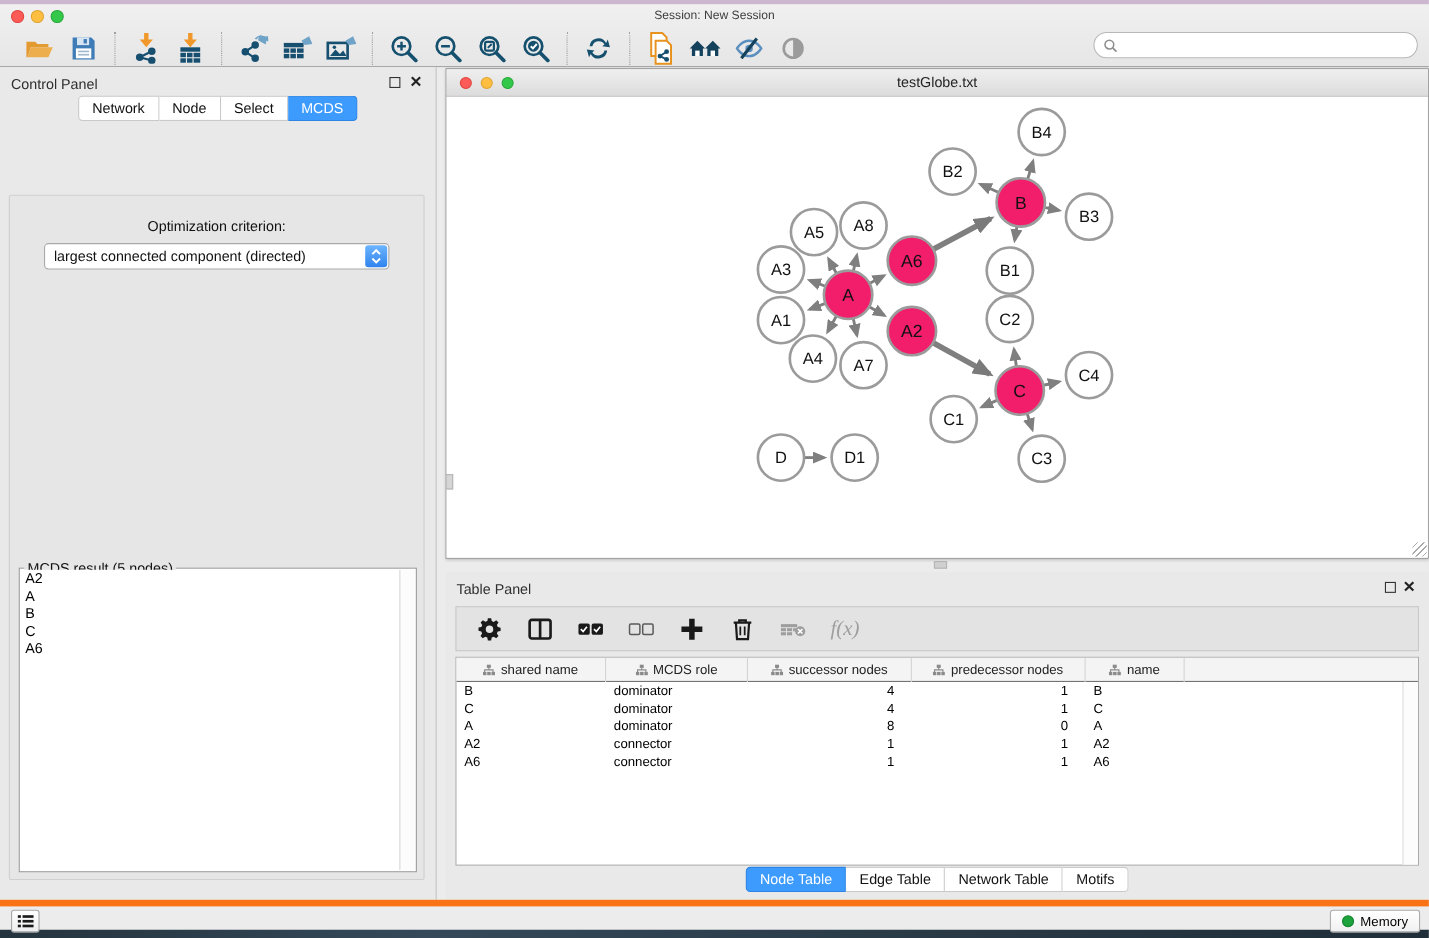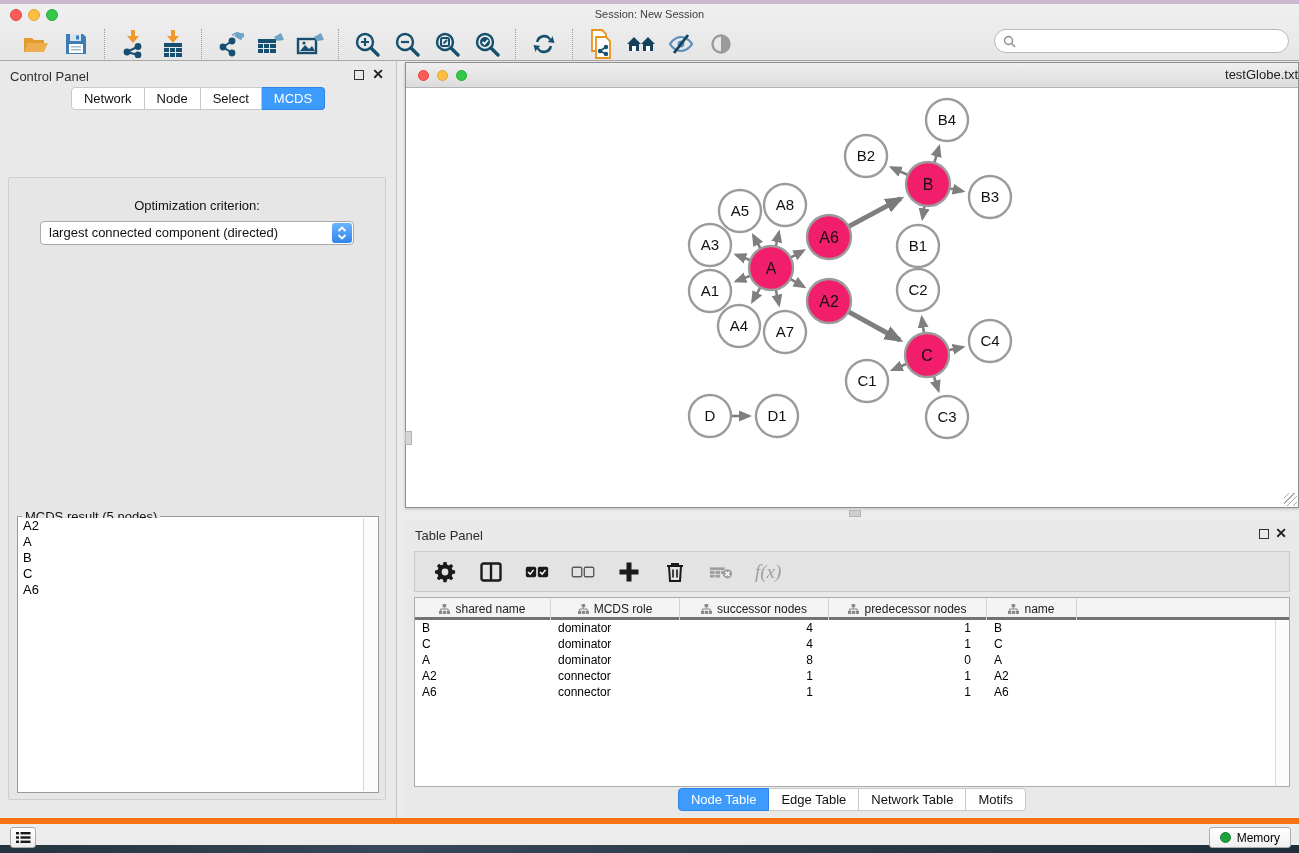--- a/index.html
+++ b/index.html
@@ -63,37 +63,37 @@
   .mcds-list div { font-size:13px; line-height:16px; padding-left:4px; color:#000; }
   .mcds-scroll { position:absolute; top:1px; bottom:1px; right:1px; width:14px; background:#FCFCFC; border-left:1px solid #D8D8D8; }
 
   
   .net-window { position:absolute; left:405px; top:62px; width:894px; height:446px;
     border:1px solid #8F8F8F; background:#FFF; box-shadow:0 1px 3px rgba(0,0,0,.2); }
   .net-titlebar { position:relative; height:25px; background:linear-gradient(#EFEFEF,#DCDCDC);
     border-bottom:1px solid #B3B3B3; }
   .net-titlebar .traffic { top:7px; width:11px; height:11px; }
   .net-titlebar .t-red { left:12px; } .net-titlebar .t-yellow { left:31px; } .net-titlebar .t-green { left:50px; }
-  .net-title { text-align:right; font-size:13px; color:#222; line-height:24px; }
+  .net-title { text-align:center; font-size:13px; color:#222; line-height:24px; }
   .net-canvas { position:relative; width:892px; height:419px; background:#FFF; }
   .resize-grip { position:absolute; right:1px; bottom:1px; width:13px; height:13px;
     background:repeating-linear-gradient(135deg, transparent 0 3px, #AAA 3px 4px); }
   .grip-left { position:absolute; left:-1px; top:368px; width:7px; height:14px; background:#D5D5D5; border:1px solid #B5B5B5; }
   .grip-bottom { position:absolute; left:443px; bottom:-10px; width:12px; height:7px; background:#CFCFCF; border:1px solid #B5B5B5; }
 
   
   .table-panel { position:absolute; left:405px; top:520px; width:894px; height:298px; background:#E9E9E9; }
   .table-panel .panel-float { right:30px; } .table-panel .panel-close { right:12px; }
   .tp-toolbar { position:absolute; left:9px; right:9px; top:31px; height:41px; background:#E3E3E3;
     border:1px solid #C9C9C9; display:flex; align-items:center; padding-left:18px; gap:22px; }
   .tp-btn { width:24px; height:24px; display:flex; align-items:center; justify-content:center; }
   .fx { font-family:"Liberation Serif", serif; font-style:italic; font-size:19px; color:#9E9E9E; }
 
   .data-table { position:absolute; left:9px; right:9px; top:77px; height:190px; background:#FFF; border:1px solid #ABABAB; }
-  .dt-header { display:flex; height:22px; border-bottom:3px solid #737373; background:#F4F4F4; }
+  .dt-header { display:flex; height:22px; border-bottom:1px solid #737373; background:#F4F4F4; }
   .dt-hcell { display:flex; align-items:center; justify-content:center; gap:5px; font-size:12px; color:#222;
     border-right:1px solid #D4D4D4; height:22px; }
   .dt-rows { position:absolute; left:0; right:15px; top:22px; bottom:0; }
   .dt-row { display:flex; height:16px; }
   .dt-cell { font-size:12px; line-height:16px; color:#000; white-space:nowrap; overflow:hidden; }
   .dt-scroll { position:absolute; top:22px; bottom:0; right:0; width:14px; background:#FCFCFC; border-left:1px solid #DCDCDC; }
 
   .bottom-tabs { position:absolute; left:0; right:0; bottom:7px; display:flex; justify-content:center; }
 
   

